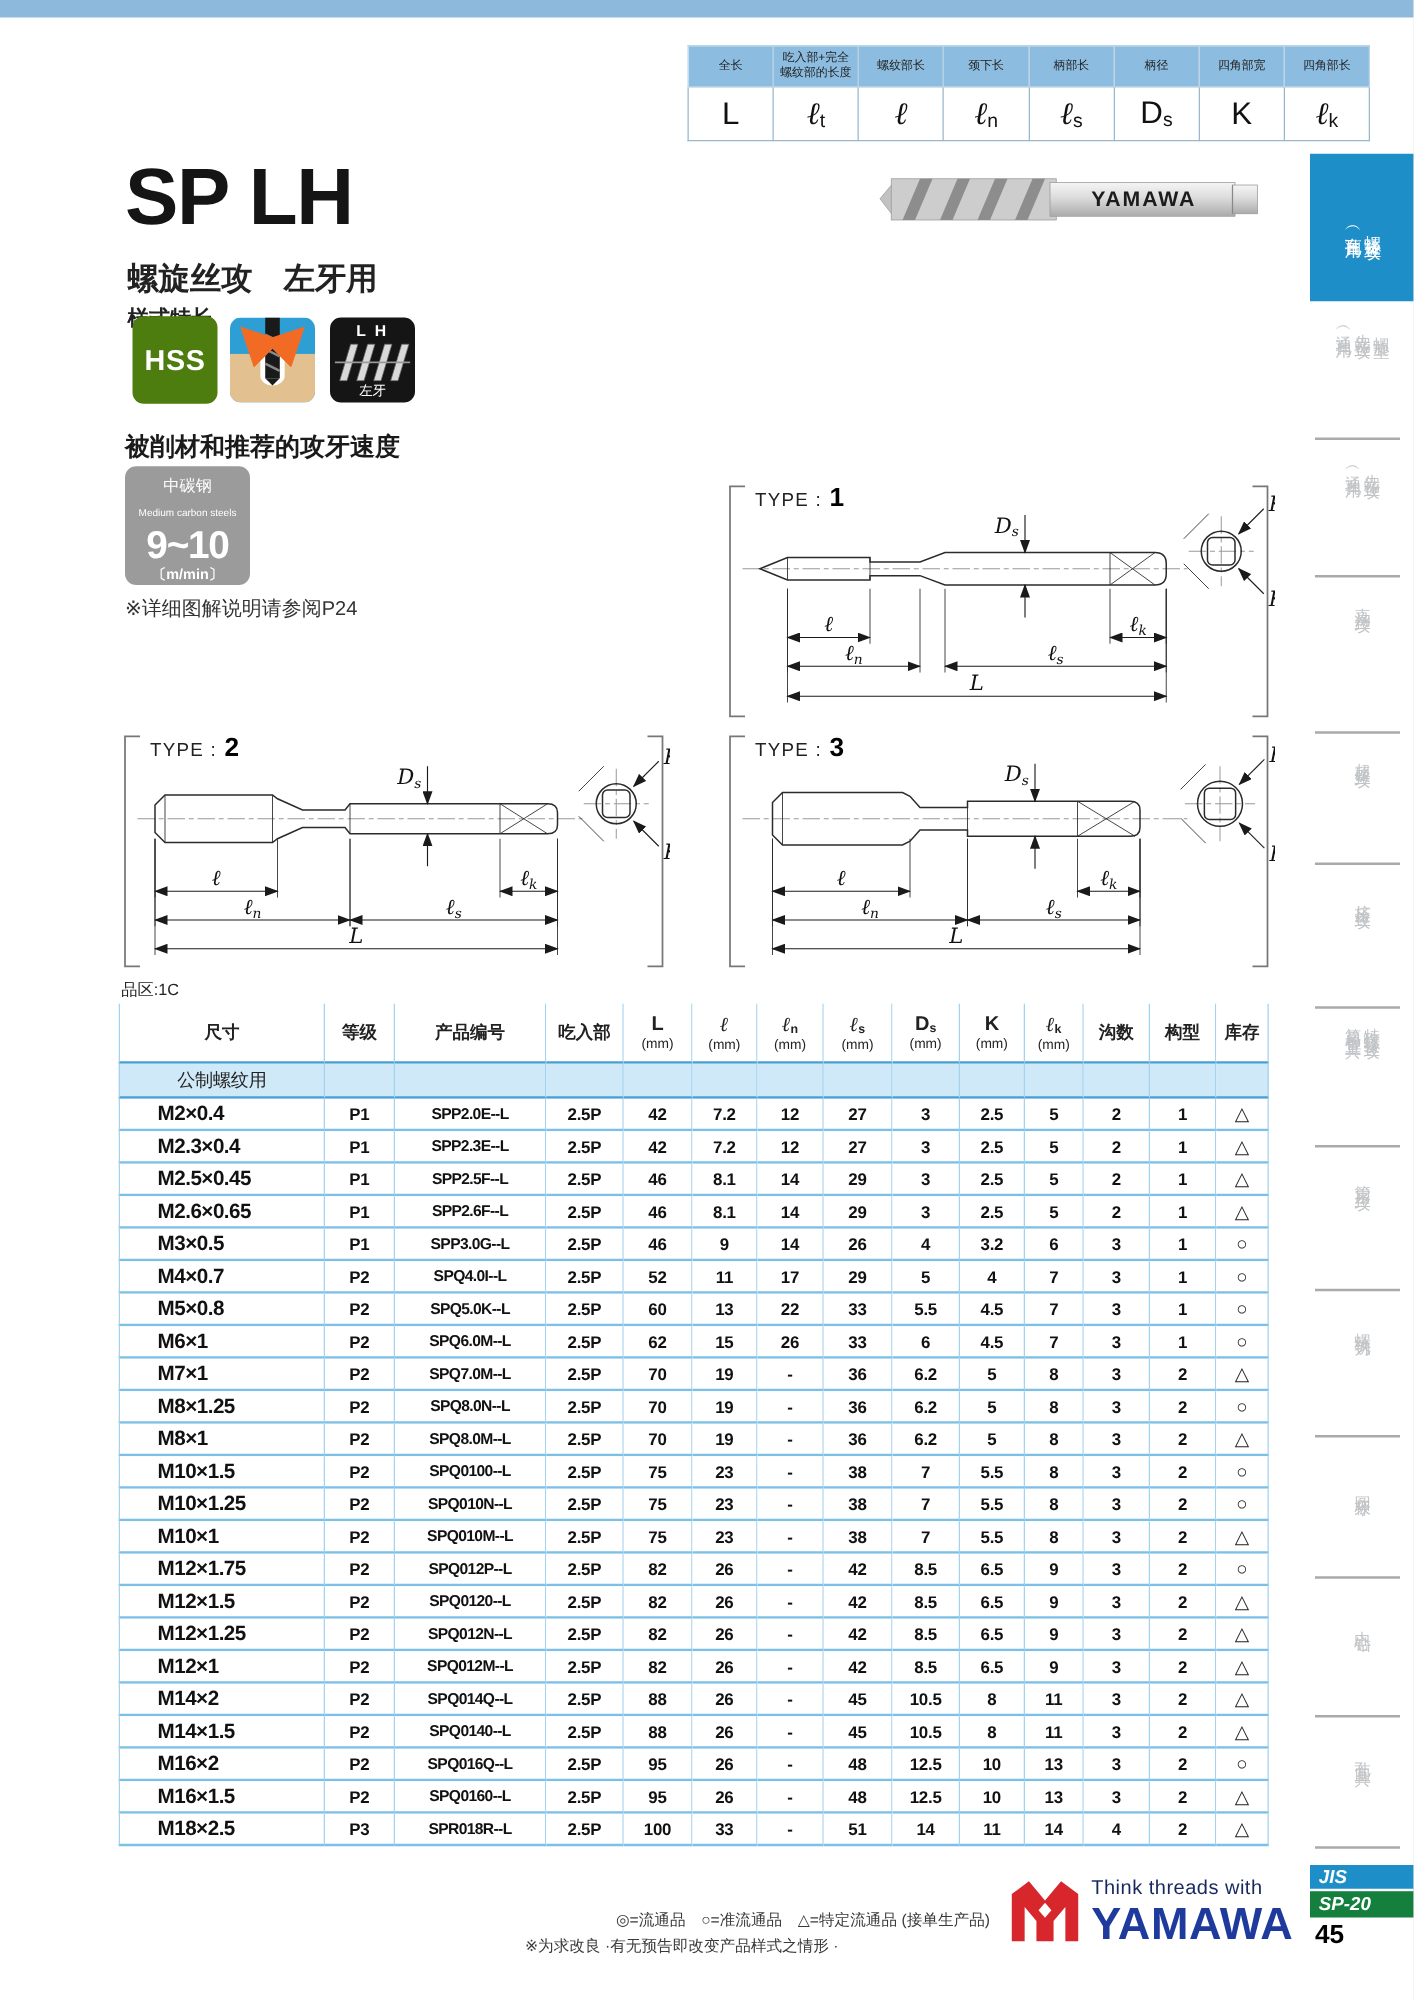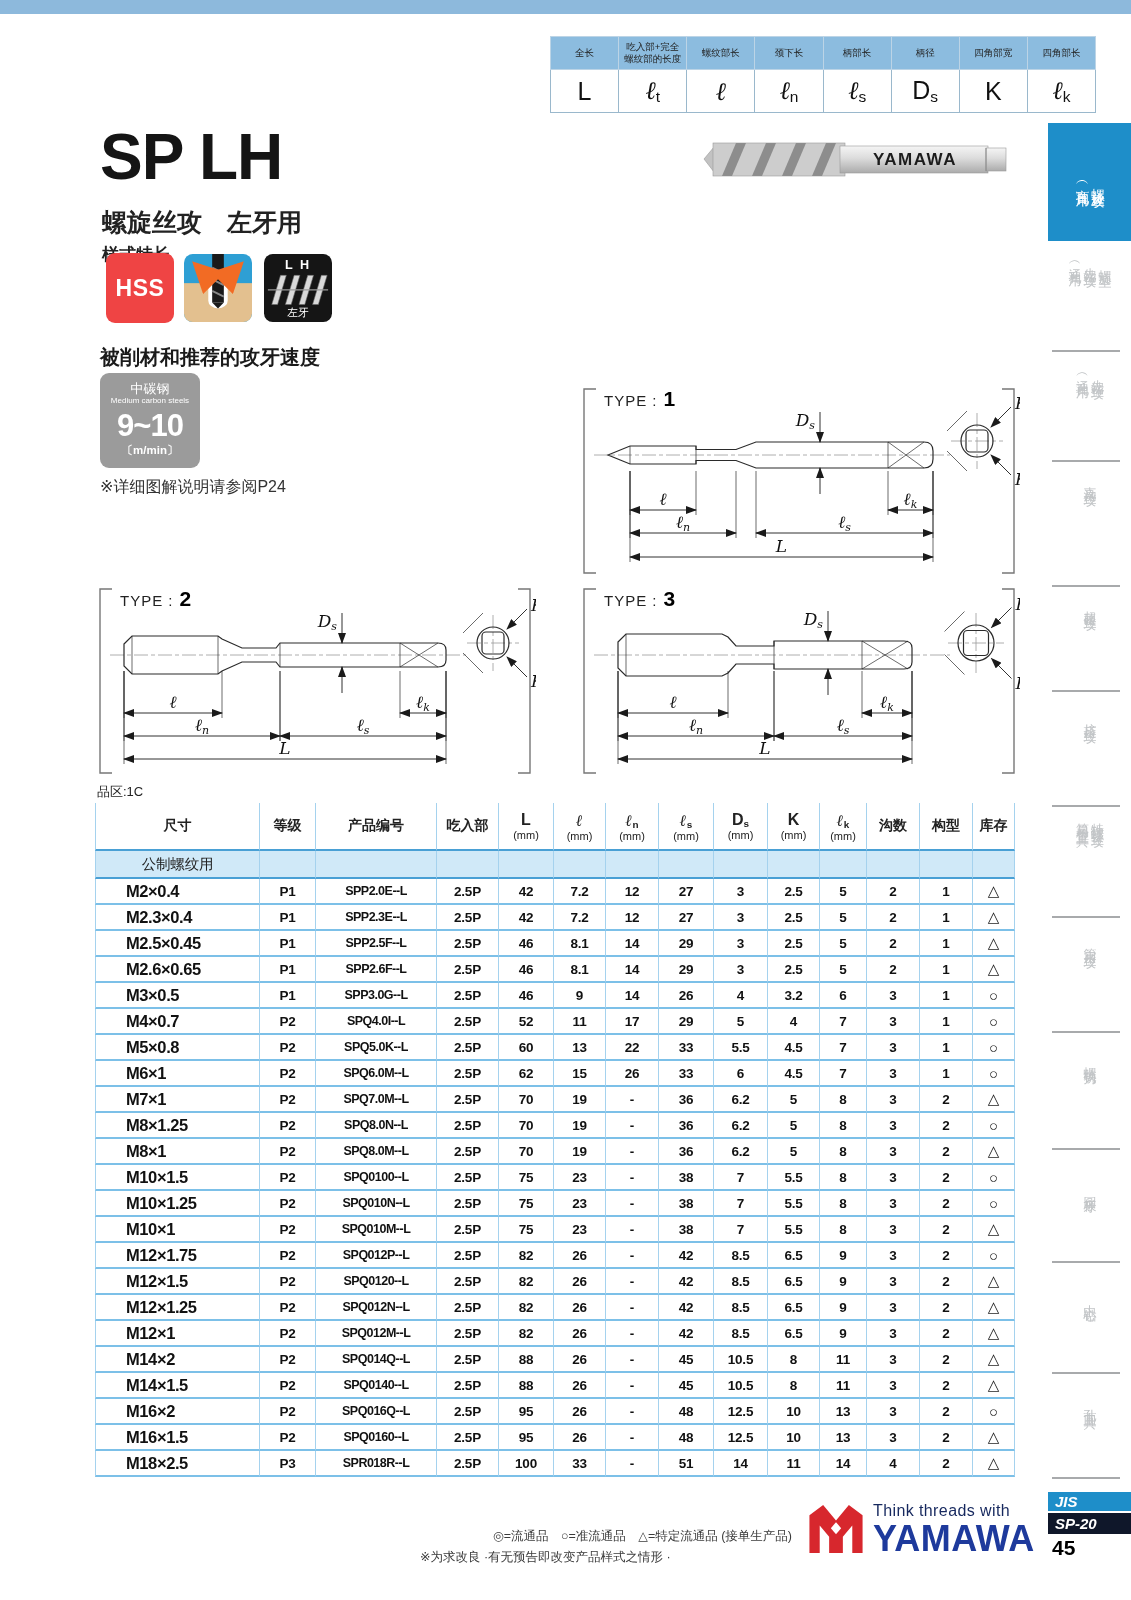--- a/index.html
+++ b/index.html
@@ -14,34 +14,34 @@
   #legend td{background:#fff;border:1px solid #9ab8cc;text-align:center;height:40px;font-size:25px;color:#111}
   .scr{font-family:"DejaVu Serif","Liberation Serif",serif;font-style:italic}
   .ssub{font-size:.62em;vertical-align:-.18em}
 
   
   #title{position:absolute;left:100px;top:120px;font-size:64px;font-weight:bold;letter-spacing:-1px;color:#151515}
   #subtitle{position:absolute;left:102px;top:206px;font-size:25px;font-weight:bold;color:#222}
   #feature{position:absolute;left:102px;top:243px;font-size:17px;font-weight:bold;color:#222}
 
   .ficon{position:absolute;top:253px;width:68px;height:70px;border-radius:9px}
-  #hss{left:106px;background:#ef4444;color:#fff;display:flex;align-items:center;justify-content:center;
+  #hss{left:106px;background:#4d7c0f;color:#fff;display:flex;align-items:center;justify-content:center;
     font-size:23px;font-weight:bold;letter-spacing:.5px}
   #blind{left:184px}
   #lh{left:264px}
 
   
   #photo{position:absolute;left:700px;top:122px;width:318px;height:74px}
 
   
   #speed-h{position:absolute;left:100px;top:344px;font-size:20px;font-weight:bold;color:#1a1a1a}
   #speed{position:absolute;left:100px;top:373px;width:100px;height:95px;background:#9b9b9b;border-radius:9px;
     color:#fff;text-align:center;line-height:1.1}
   #speed .cn{font-size:13px;font-weight:normal;margin-top:9px}
-  #speed .en{font-size:8px;margin-top:1px}
+  #speed .en{font-size:8px;margin-top:11px}
   #speed .rg{font-size:31px;font-weight:bold;margin-top:3px;letter-spacing:-1px}
   #speed .un{font-size:11.5px;font-weight:bold;margin-top:1px}
   #note{position:absolute;left:100px;top:477px;font-size:16px;color:#333}
 
   
   .diag{position:absolute;width:442px;height:196px}
   #dg0{left:578px;top:383px} #dg1{left:94px;top:583px} #dg2{left:578px;top:583px}
   .diag svg{position:absolute;left:0;top:0}
   .dtitle{position:absolute;left:26px;top:4px;font-size:15px;color:#222;letter-spacing:1px}
   .dtitle b{font-size:21px;margin-left:6px;letter-spacing:0;color:#000}
@@ -70,21 +70,21 @@
 
   
   .sideitem{position:absolute;left:1048px;width:83px;display:flex;flex-direction:row-reverse;
     justify-content:center;align-items:center;color:#c2c5c7;font-size:13px;gap:1px}
   .sideitem.active{background:#1e8ec9;color:#fff;font-size:13.5px}
   .v{writing-mode:vertical-rl;letter-spacing:2.5px;line-height:1.08}
   .sep{position:absolute;left:1052px;width:68px;border-top:2px solid #a8aaac}
   #jis-badge{position:absolute;left:1048px;top:1492px;width:83px}
   #jis-badge .r1{background:#1e8ec9;color:#fff;font-weight:bold;font-style:italic;font-size:15px;
     padding:1px 0 1px 7px;border-bottom:2px solid #fff}
-  #jis-badge .r2{background:#0f172a;color:#fff;font-weight:bold;font-style:italic;font-size:15px;padding:2px 0 2px 7px}
+  #jis-badge .r2{background:#15803d;color:#fff;font-weight:bold;font-style:italic;font-size:15px;padding:2px 0 2px 7px}
   #pagenum{position:absolute;left:1052px;top:1536px;font-size:21px;font-weight:bold;color:#000}
 
   
   #f-legend{position:absolute;left:420px;top:1528px;width:372px;text-align:right;font-size:12.5px;color:#3a3a3a}
   #f-note{position:absolute;left:420px;top:1549px;width:372px;font-size:12.5px;color:#3a3a3a}
   #logo{position:absolute;left:806px;top:1498px;display:flex;align-items:flex-start;gap:7px}
   #logo .txt{line-height:1}
   #logo .tag{font-size:16px;font-weight:normal;color:#16285e;letter-spacing:.4px;margin-top:5px}
   #logo .brand{font-size:36px;font-weight:bold;color:#1e3a9c;letter-spacing:.5px;margin-top:2px}
 </style>

